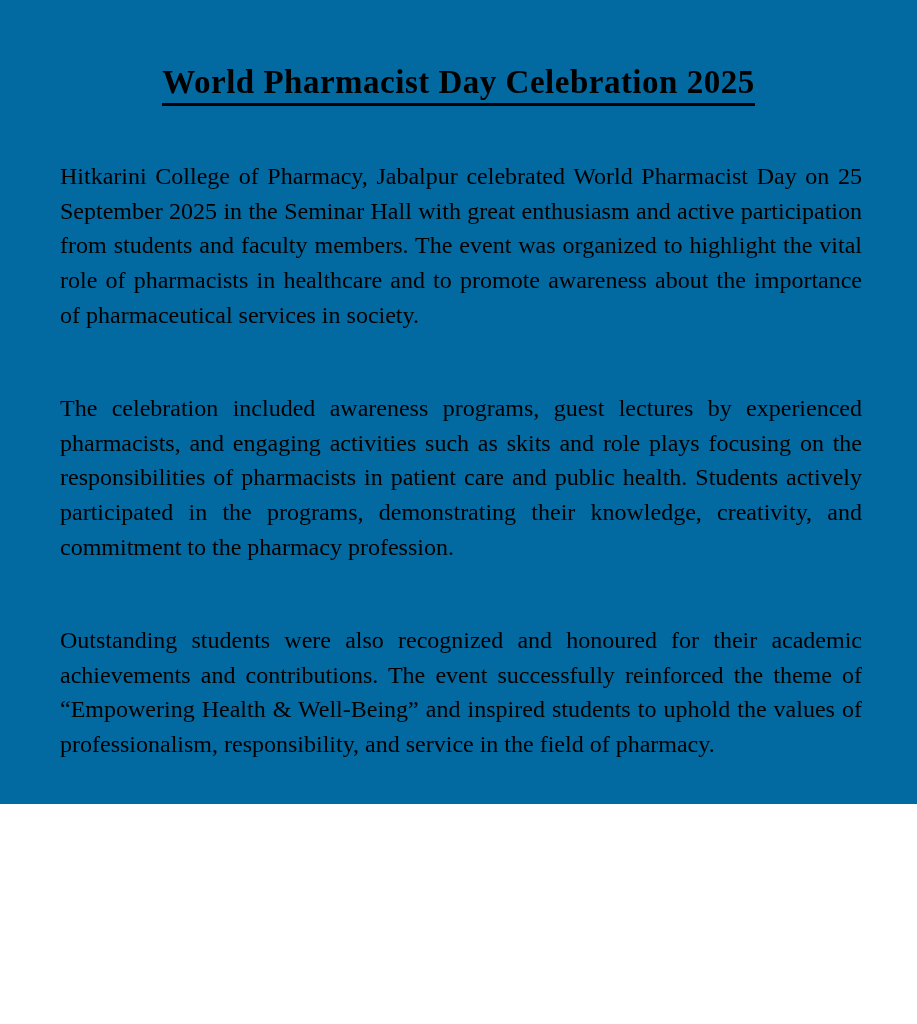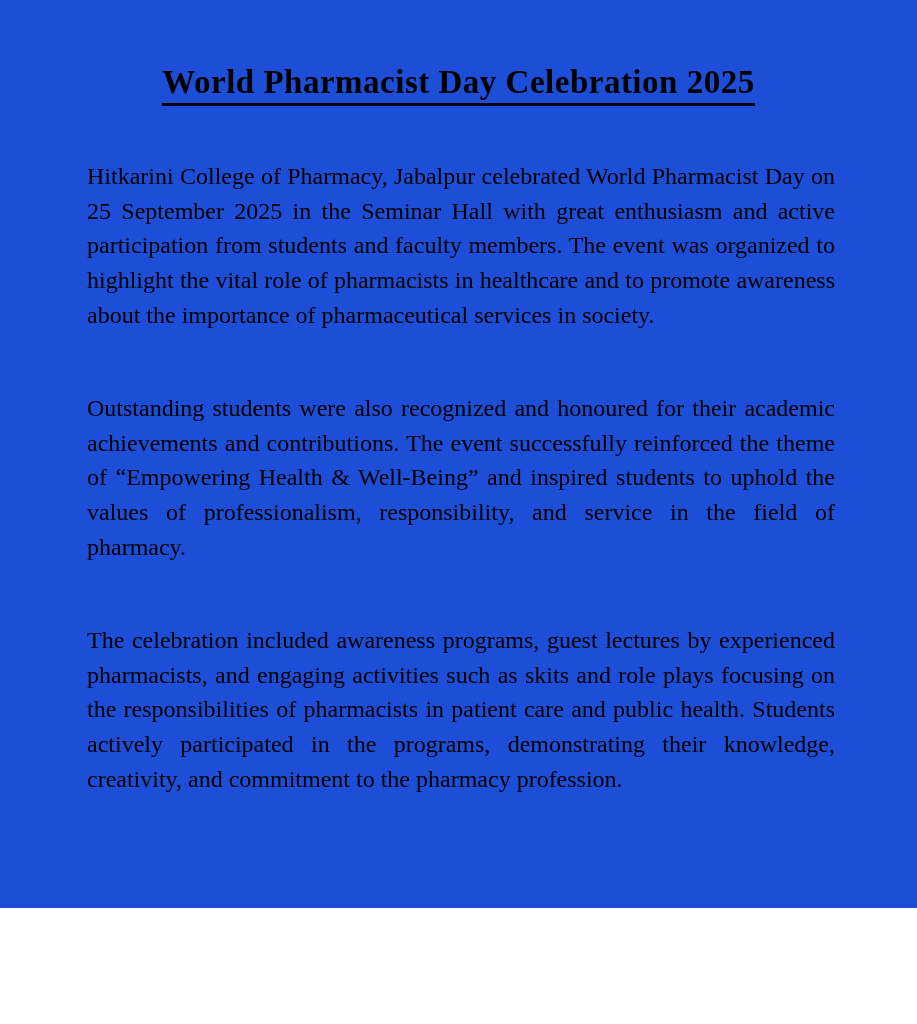--- a/index.html
+++ b/index.html
@@ -10,23 +10,23 @@
   body {
     width: 917px;
     height: 1024px;
     overflow: hidden;
     font-family: "Liberation Serif", "DejaVu Serif", serif;
     color: #000000;
   }
   .page {
     box-sizing: border-box;
     width: 917px;
-    height: 908px;
-    padding: 0 82px;
-    background: #1d4ed8;
+    height: 804px;
+    padding: 0 55px;
+    background: #0369a1;
   }
   .doc-title {
     margin: 0;
     padding-top: 64px;
     padding-bottom: 0;
     text-align: center;
     font-size: 33px;
     font-weight: bold;
     line-height: 1.1;
     letter-spacing: 0.5px;
@@ -52,16 +52,16 @@
 </style>
 </head>
 <body>
 
 <div class="page">
   <h1 class="doc-title">
     <span class="underline">World Pharmacist Day Celebration 2025</span>
   </h1>
   <div class="doc-body">
     <p>Hitkarini College of Pharmacy, Jabalpur celebrated World Pharmacist Day on 25 September 2025 in the Seminar Hall with great enthusiasm and active participation from students and faculty members. The event was organized to highlight the vital role of pharmacists in healthcare and to promote awareness about the importance of pharmaceutical services in society.</p>
+    <p>The celebration included awareness programs, guest lectures by experienced pharmacists, and engaging activities such as skits and role plays focusing on the responsibilities of pharmacists in patient care and public health. Students actively participated in the programs, demonstrating their knowledge, creativity, and commitment to the pharmacy profession.</p>
     <p>Outstanding students were also recognized and honoured for their academic achievements and contributions. The event successfully reinforced the theme of “Empowering Health &amp; Well-Being” and inspired students to uphold the values of professionalism, responsibility, and service in the field of pharmacy.</p>
-    <p>The celebration included awareness programs, guest lectures by experienced pharmacists, and engaging activities such as skits and role plays focusing on the responsibilities of pharmacists in patient care and public health. Students actively participated in the programs, demonstrating their knowledge, creativity, and commitment to the pharmacy profession.</p>
   </div>
 </div>
 
 </body></html>

